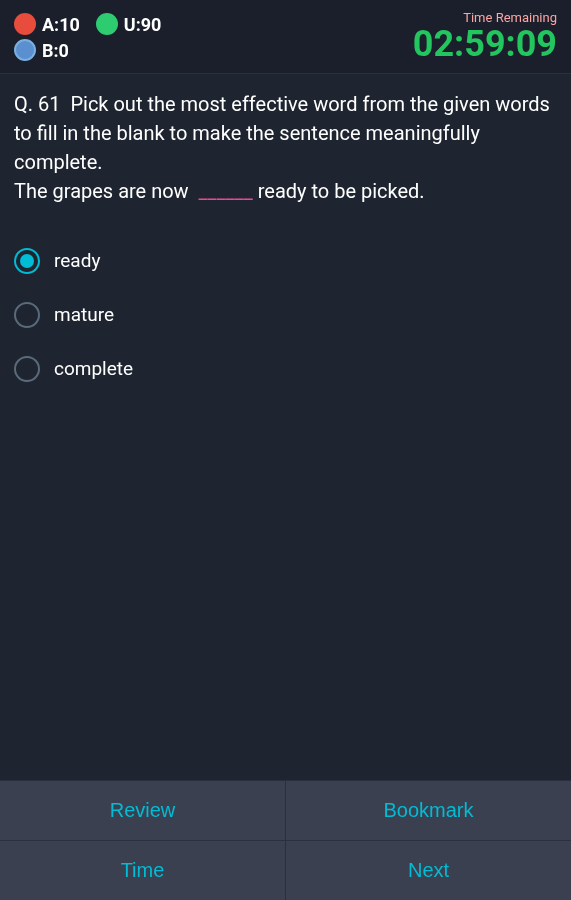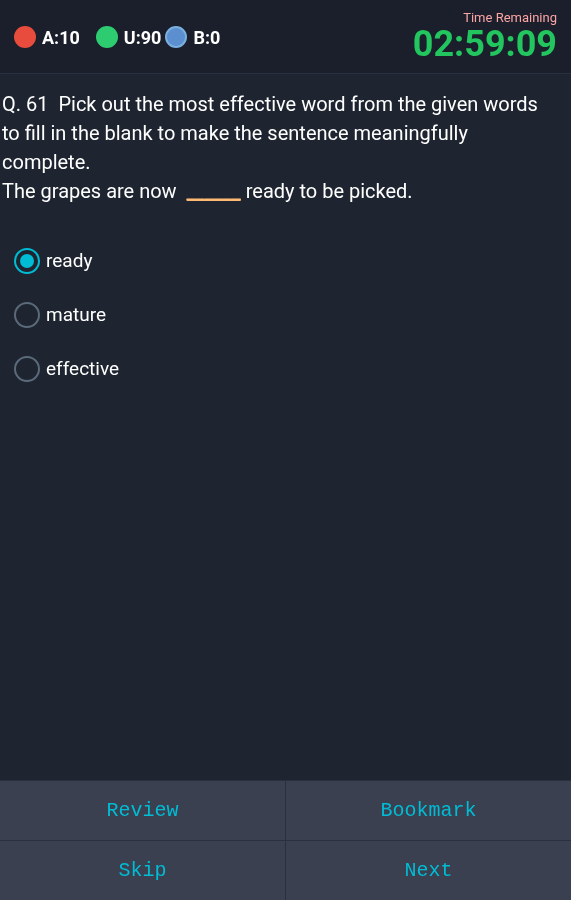--- a/index.html
+++ b/index.html
@@ -17,21 +17,21 @@
     .header {
       background-color: #1a1f2b;
       padding: 10px 14px 8px 14px;
       display: flex;
       align-items: center;
       justify-content: space-between;
       border-bottom: 1px solid #2a3040;
     }
     .header-left {
       display: flex;
-      flex-direction: row;
+      flex-direction: column;
       gap: 4px;
     }
     .header-row {
       display: flex;
       align-items: center;
       gap: 16px;
     }
     .badge {
       display: flex;
       align-items: center;
@@ -60,42 +60,41 @@
     }
     .timer-value {
       font-size: 36px;
       font-weight: bold;
       color: #22c55e;
       line-height: 1.1;
     }
 
     
     .question-area {
-      padding: 16px 14px 12px 2px;
+      padding: 16px 14px 12px 14px;
       background-color: #1e2530;
     }
     .question-text {
       font-size: 20px;
       line-height: 1.45;
       color: #ffffff;
       margin-bottom: 10px;
     }
     .blank {
-      color: #fdba74;
-      text-decoration: underline;
+      color: #ec4899;
     }
 
     
     .options-area {
       padding: 6px 14px 0 14px;
     }
     .option-item {
       display: flex;
       align-items: center;
-      gap: 6px;
+      gap: 14px;
       padding: 14px 0;
       cursor: pointer;
     }
     .radio-outer {
       width: 26px;
       height: 26px;
       border-radius: 50%;
       border: 2px solid #5a6a7a;
       display: flex;
       align-items: center;
@@ -136,21 +135,20 @@
       flex: 1;
       padding: 18px 0;
       text-align: center;
       font-size: 20px;
       font-weight: 500;
       color: #00bcd4;
       background-color: #3a4050;
       border: none;
       cursor: pointer;
       outline: none;
-      font-family: Liberation Mono, monospace;
     }
     .bottom-btn:not(:last-child) {
       border-right: 1px solid #2a3040;
     }
   </style>
 </head>
 <body>
 
 <div class="header">
   <div class="header-left">
@@ -193,26 +191,26 @@
       <div class="radio-inner"></div>
     </div>
     <span class="option-label">ready</span>
   </div>
   <div class="option-item">
     <div class="radio-outer"></div>
     <span class="option-label">mature</span>
   </div>
   <div class="option-item">
     <div class="radio-outer"></div>
-    <span class="option-label">effective</span>
+    <span class="option-label">complete</span>
   </div>
 </div>
 
 <div class="bottom-bar">
   <div class="btn-row">
     <button class="bottom-btn">Review</button>
     <button class="bottom-btn">Bookmark</button>
   </div>
   <div class="btn-row">
-    <button class="bottom-btn">Skip</button>
+    <button class="bottom-btn">Time</button>
     <button class="bottom-btn">Next</button>
   </div>
 </div>
 
 </body></html>

